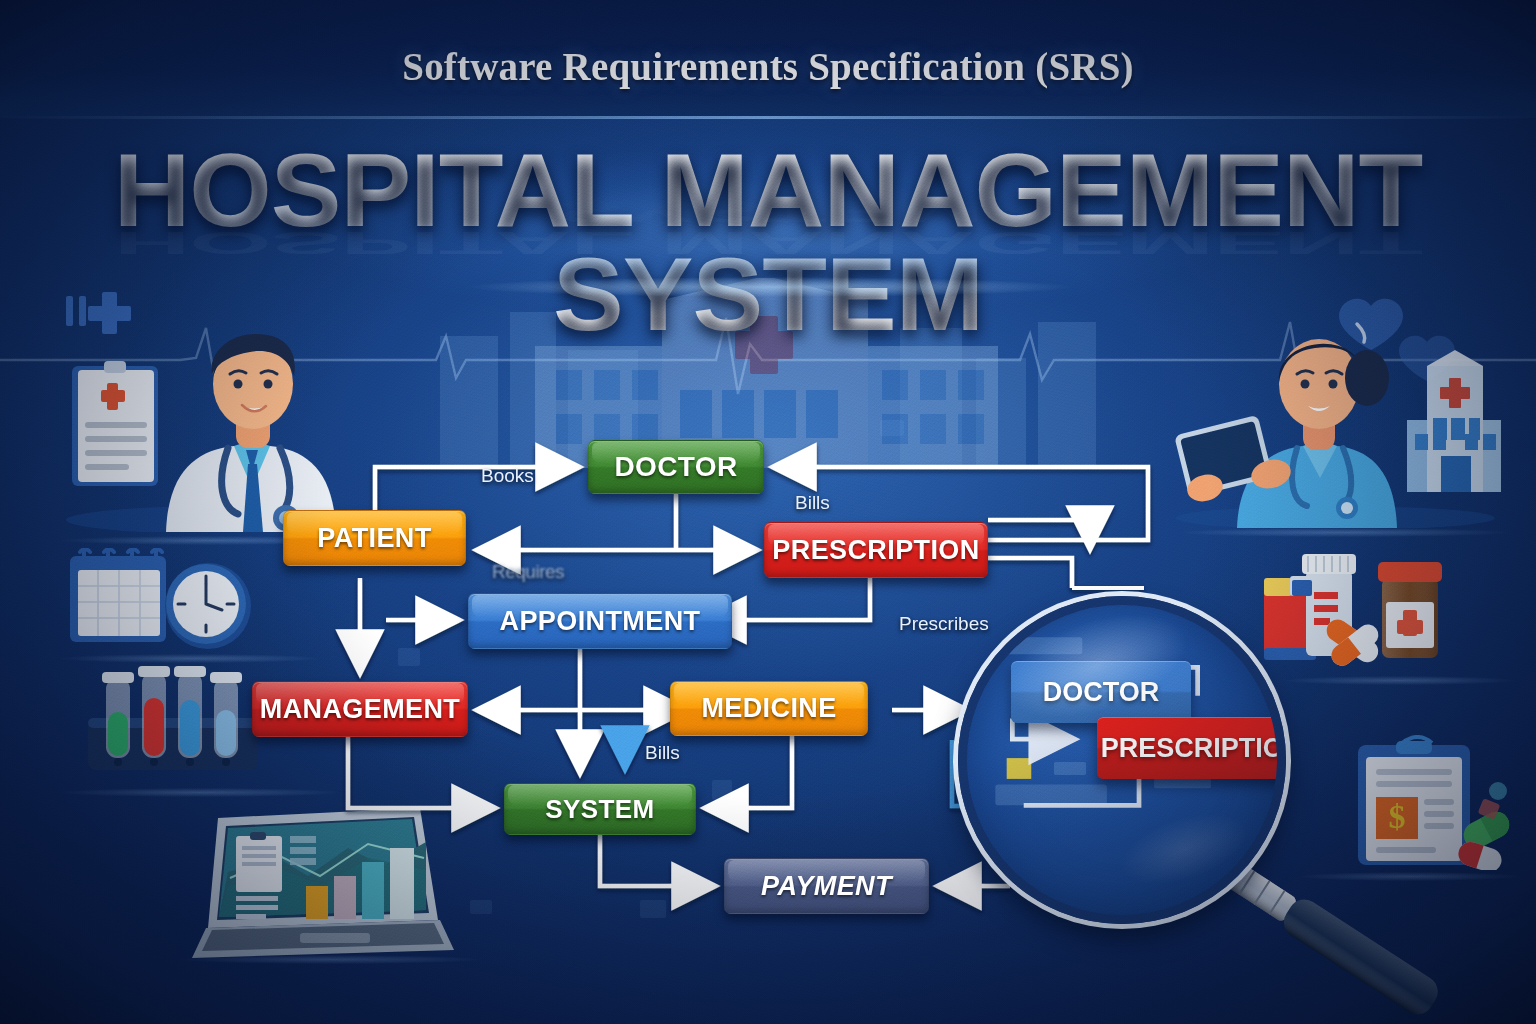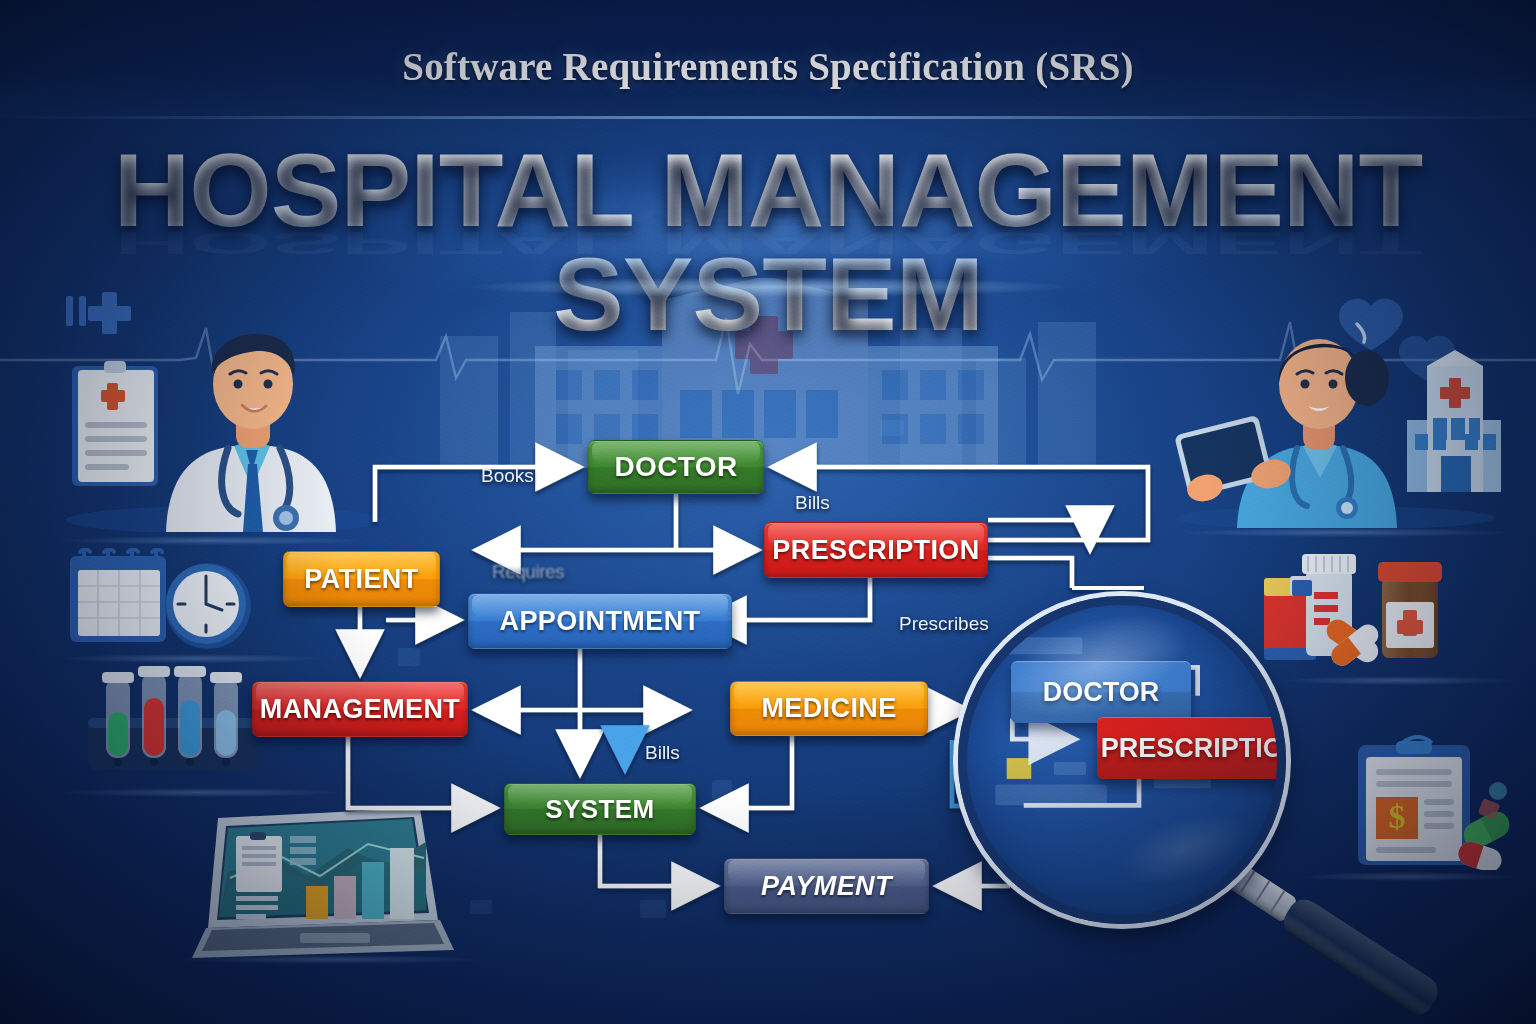--- a/index.html
+++ b/index.html
@@ -511,33 +511,33 @@
 
     <g stroke="#ffffff" stroke-width="4.5" fill="none" filter="url(#esh)">
       <path d="M430,808 L494,808" marker-end="url(#ah)"></path>
     </g>
   </svg>
 
   <div id="nodes">
       <div class="node n-green" style="left: 588px; top: 440px; width: 176px; height: 54px; font-size: 28px;">
         <span style="position: relative; z-index: 2;">DOCTOR</span>
       </div>
-      <div class="node n-orange" style="left: 283px; top: 551px; width: 157px; height: 56px; font-size: 27px;">
+      <div class="node n-orange" style="left: 283px; top: 510px; width: 183px; height: 56px; font-size: 27px;">
         <span style="position: relative; z-index: 2;">PATIENT</span>
       </div>
       <div class="node n-red" style="left: 764px; top: 522px; width: 224px; height: 56px; font-size: 27px;">
         <span style="position: relative; z-index: 2;">PRESCRIPTION</span>
       </div>
       <div class="node n-blue" style="left: 468px; top: 593px; width: 264px; height: 56px; font-size: 27px;">
         <span style="position: relative; z-index: 2;">APPOINTMENT</span>
       </div>
       <div class="node n-red" style="left: 252px; top: 681px; width: 216px; height: 56px; font-size: 27px;">
         <span style="position: relative; z-index: 2;">MANAGEMENT</span>
       </div>
-      <div class="node n-orange" style="left: 730px; top: 681px; width: 198px; height: 55px; font-size: 27px;">
+      <div class="node n-orange" style="left: 670px; top: 681px; width: 198px; height: 55px; font-size: 27px;">
         <span style="position: relative; z-index: 2;">MEDICINE</span>
       </div>
       <div class="node n-green" style="left: 504px; top: 783px; width: 192px; height: 52px; font-size: 26px;">
         <span style="position: relative; z-index: 2;">SYSTEM</span>
       </div>
       <div class="node n-slate" style="left: 724px; top: 858px; width: 205px; height: 56px; font-size: 27px;">
         <span style="position: relative; z-index: 2; font-style: italic;">PAYMENT</span>
       </div>
     </div>
   <div id="labels">

